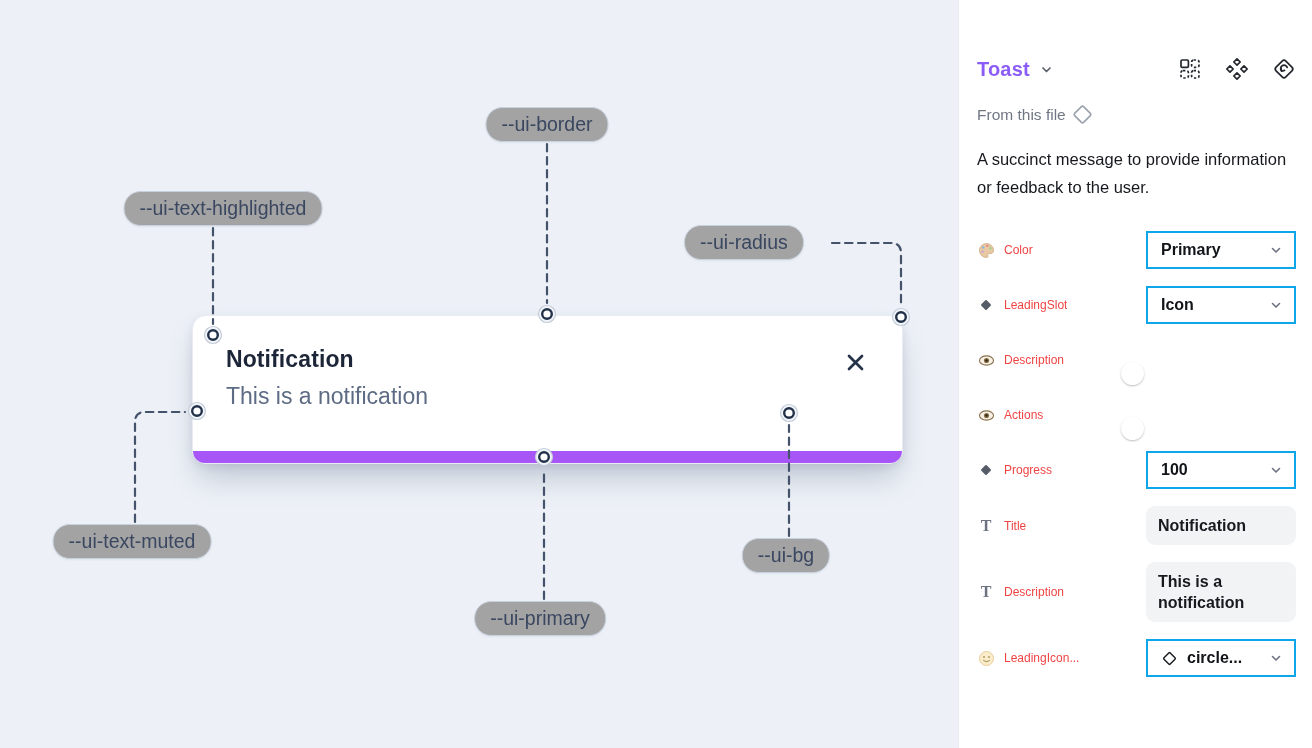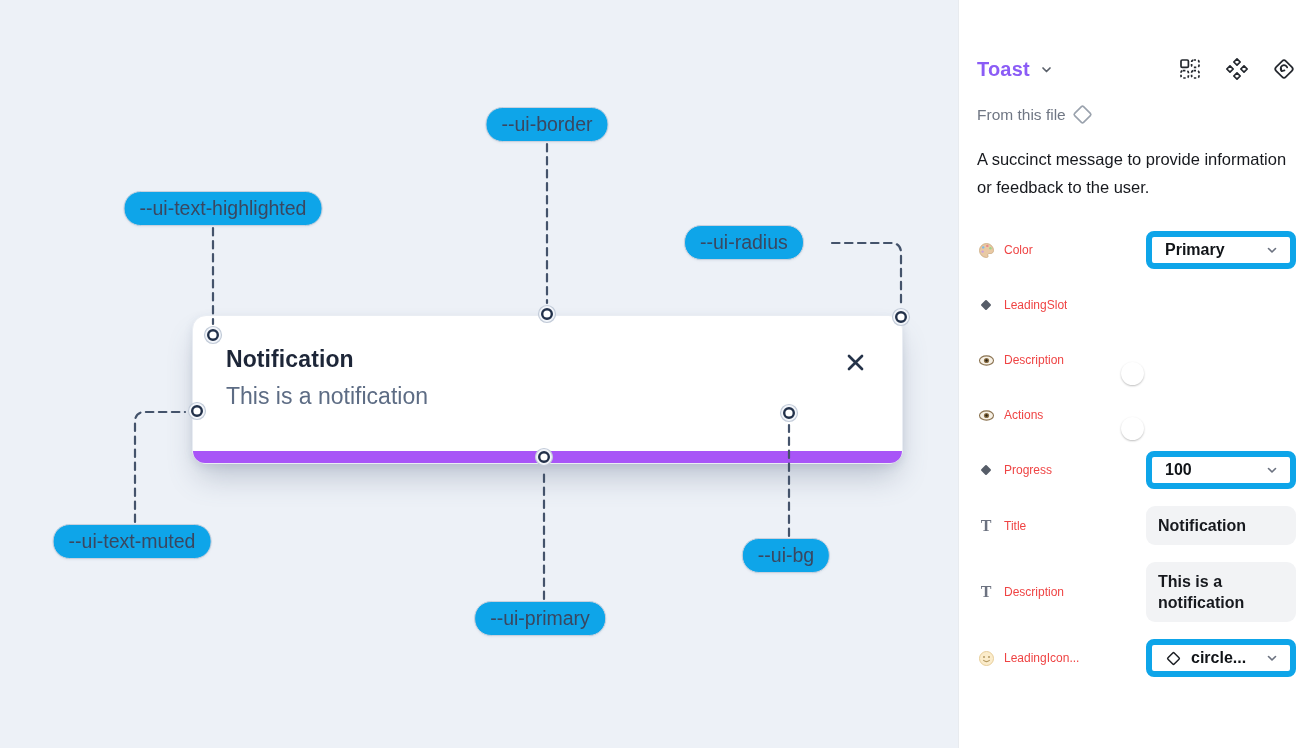--- a/index.html
+++ b/index.html
@@ -23,21 +23,21 @@
   .toast-title { font-size:23px; font-weight:600; color:#1d2638; letter-spacing:.1px; }
   .toast-desc  { font-size:23px; font-weight:400; color:#5d6c84; margin-top:10px; }
   .toast-close { position:absolute; top:33px; right:34px; width:26px; height:26px;
                  display:flex; align-items:center; justify-content:center; cursor:pointer;
                  background:none; border:none; }
   .toast-bar { position:absolute; left:0; right:0; bottom:0; height:12px;
                background:#a855f7; border-radius:0 0 13px 13px; }
 
   .pill {
     position:absolute; z-index:6;
-    background:#0ea5e9; border:1.5px solid #c8d1de; border-radius:17px;
+    background:#a3a3a3; border:1.5px solid #c8d1de; border-radius:17px;
     padding:5px 15px; font-size:19.5px; font-weight:500; color:#3a4760;
     white-space:nowrap; box-shadow:0 1px 2px rgba(120,135,160,.12);
   }
   .pill.cx { transform:translateX(-50%); }
 
   .anno-overlay { position:absolute; inset:0; z-index:5; pointer-events:none; }
 
   
   .panel {
     flex:1; background:#ffffff; border-left:1px solid #e8ebef;
@@ -56,21 +56,21 @@
 
   .props { margin-top:30px; }
   .prop-row { display:flex; align-items:center; min-height:38px; margin-bottom:17px; }
   .prop-left { width:169px; flex:none; display:flex; align-items:center; gap:9px; }
   .prop-icon { width:18px; display:flex; justify-content:center; flex:none; }
   .prop-label { font-size:12px; color:#ef4444; white-space:nowrap; overflow:hidden; text-overflow:ellipsis; max-width:138px; }
   .t-glyph { font-family:"Liberation Serif","DejaVu Serif",serif; font-weight:700; font-size:16px; color:#6c7280; }
 
   .control { flex:1; }
   .select {
-    height:38px; border:6px solid #0ea5e9; border-radius:8px; background:#fff;
+    height:38px; border:2px solid #0ea5e9; border-radius:0; background:#fff;
     display:flex; align-items:center; padding:0 12px 0 13px; cursor:pointer;
   }
   .select-value { font-size:16px; font-weight:600; color:#111418; flex:1;
                   white-space:nowrap; overflow:hidden; text-overflow:ellipsis; }
   .select .dd-chevron { flex:none; margin-left:6px; display:flex; }
   .select .lead-diamond { margin-right:9px; display:flex; flex:none; }
 
   .toggle {
     width:53px; height:27px; border-radius:14px; background:#1e96f5;
     position:relative; cursor:pointer;
@@ -238,20 +238,30 @@
 
     <div class="prop-row">
       <span class="prop-left">
         <span class="prop-icon">
           <svg width="14" height="14" viewBox="0 0 14 14">
               <rect x="3.2" y="3.2" width="7.6" height="7.6" rx="1" transform="rotate(45 7 7)" fill="#565d68"></rect>
             </svg>
         </span>
         <span class="prop-label">LeadingSlot</span>
       </span>
+      <span class="control">
+        <span class="select">
+          <span class="select-value">Icon</span>
+          <span class="dd-chevron">
+              <svg width="12" height="12" viewBox="0 0 12 12">
+                <path d="M2.5 4.5 L6 8 L9.5 4.5" stroke="#6c7280" stroke-width="1.6" fill="none" stroke-linecap="round" stroke-linejoin="round"></path>
+              </svg>
+            </span>
+        </span>
+      </span>
     </div>
 
     <div class="prop-row">
       <span class="prop-left">
         <span class="prop-icon">
           <svg width="17" height="17" viewBox="0 0 17 17">
               <ellipse cx="8.5" cy="8.5" rx="7" ry="4.6" fill="#f7f1e6" stroke="#8a7250" stroke-width="1.1"></ellipse>
               <circle cx="8.5" cy="8.5" r="2.6" fill="#8a6f46"></circle>
               <circle cx="8.5" cy="8.5" r="1.2" fill="#2c2417"></circle>
             </svg>

